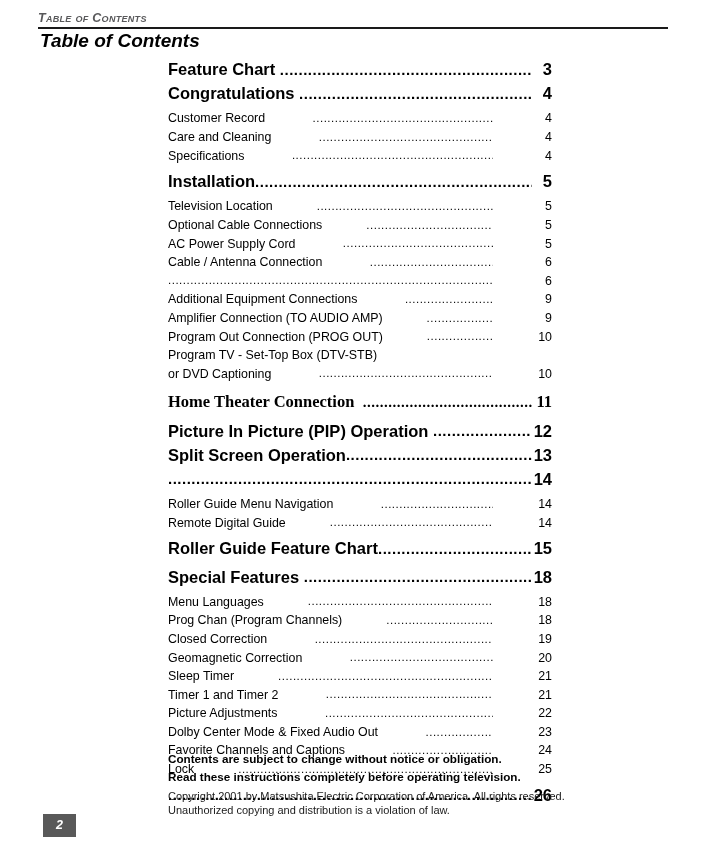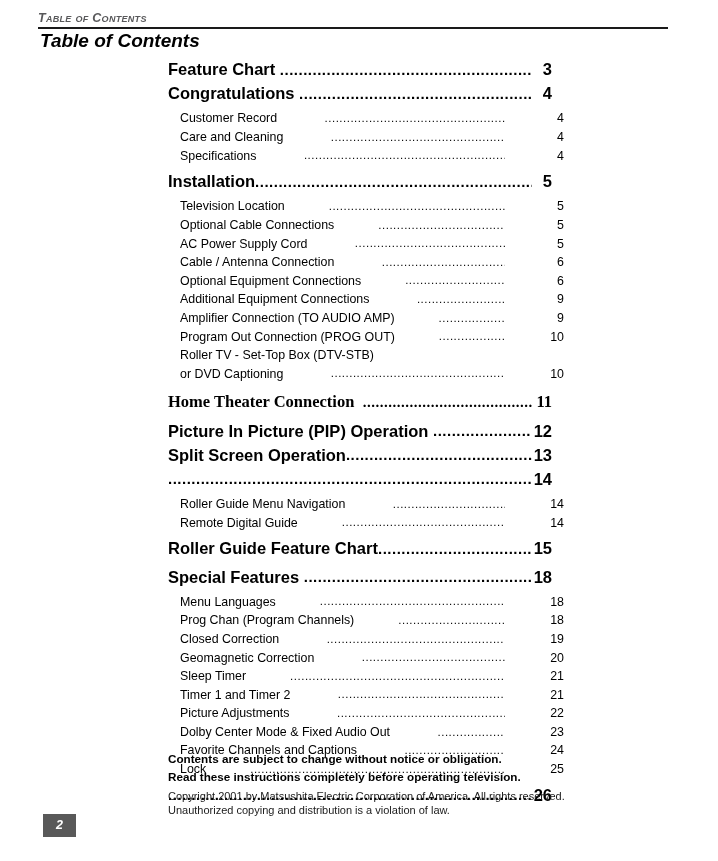--- a/index.html
+++ b/index.html
@@ -103,21 +103,20 @@
     margin-left: 0px;
   }
   .lvl1 .toc-leader::after { font-size: 15px; position: relative; top: -1px; }
   .lvl1 .toc-page { font-size: 16.5px; font-weight: bold; min-width: 20px; }
 
   
   .lvl2 {
     font-size: 12.4px;
     font-weight: normal;
     line-height: 18.6px;
-    margin-left: 12px;
     gap: 44px;
   }
   .lvl2 .toc-leader::after { font-size: 11.5px; position: relative; top: -1px; }
   .lvl2 .toc-page { font-size: 12.4px; font-weight: normal; min-width: 15px; }
 
   
   .lvl2.no-leader .toc-leader::after { content: ""; }
   .lvl2.no-leader .toc-page { visibility: hidden; }
 
   
@@ -223,41 +222,40 @@
       <span class="toc-label">AC Power Supply Cord </span>
       <span class="toc-leader"></span>
       <span class="toc-page">5</span>
     </div>
     <div class="toc-row lvl2">
       <span class="toc-label">Cable / Antenna Connection </span>
       <span class="toc-leader"></span>
       <span class="toc-page">6</span>
     </div>
     <div class="toc-row lvl2">
-      <span class="toc-label">Optional Equipment Connections</span>
       <span class="toc-leader"></span>
       <span class="toc-page">6</span>
     </div>
     <div class="toc-row lvl2">
       <span class="toc-label">Additional Equipment Connections </span>
       <span class="toc-leader"></span>
       <span class="toc-page">9</span>
     </div>
     <div class="toc-row lvl2">
       <span class="toc-label">Amplifier Connection (TO AUDIO AMP)</span>
       <span class="toc-leader"></span>
       <span class="toc-page">9</span>
     </div>
     <div class="toc-row lvl2">
       <span class="toc-label">Program Out Connection (PROG OUT)</span>
       <span class="toc-leader"></span>
       <span class="toc-page">10</span>
     </div>
     <div class="toc-row lvl2 no-leader">
-      <span class="toc-label">Roller TV - Set-Top Box (DTV-STB)</span>
+      <span class="toc-label">Program TV - Set-Top Box (DTV-STB)</span>
       <span class="toc-leader"></span>
       <span class="toc-page"></span>
     </div>
     <div class="toc-row lvl2">
       <span class="toc-label">or DVD Captioning </span>
       <span class="toc-leader"></span>
       <span class="toc-page">10</span>
     </div>
     <div class="toc-row lvl1 gap-top-md">
       <span class="toc-label">Home Theater Connection  </span>

